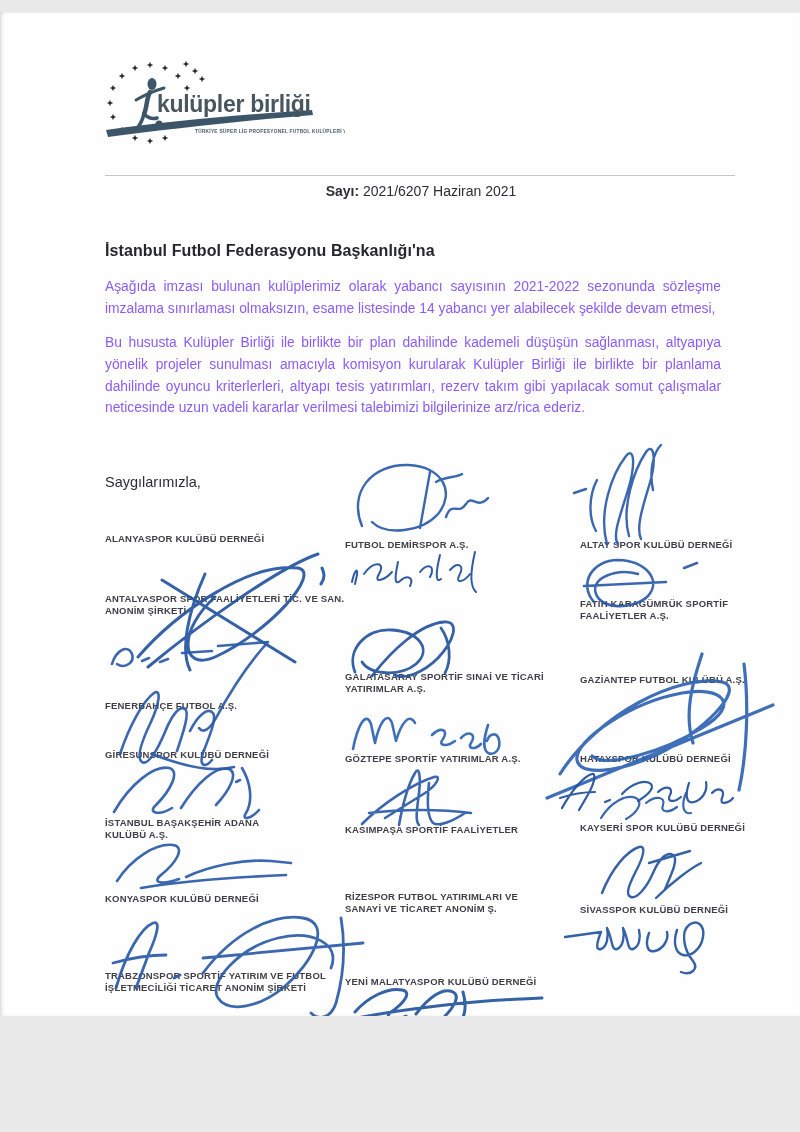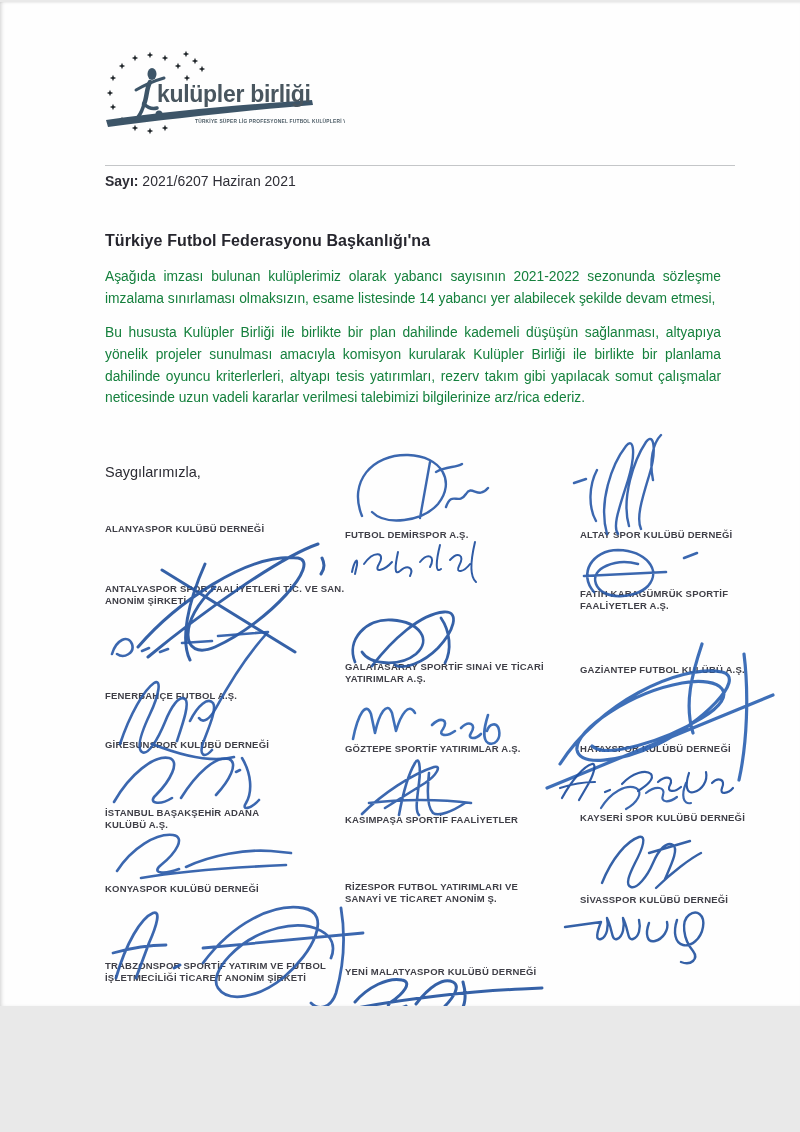--- a/index.html
+++ b/index.html
@@ -1,28 +1,28 @@
 <!DOCTYPE html>
 <html><head>
 <meta charset="utf-8">
 <style>
   html,body{margin:0;padding:0;background:#e9e9e9;}
   .page{
-    position:relative;width:800px;height:1004px;margin:2px auto;background:#fefefe;
+    position:relative;width:800px;height:1004px;margin:12px auto;background:#fefefe;
     font-family:"Liberation Sans",sans-serif;color:#31313a;overflow:hidden;
     box-shadow:inset 3px 0 4px -2px rgba(0,0,0,.18), inset 0 2px 3px -2px rgba(0,0,0,.10);
   }
   
   .logo{position:absolute;left:100px;top:42px;width:245px;height:100px;}
   
   .rule{position:absolute;left:105px;top:163px;width:630px;height:1px;background:#c4c6c8;}
-  .meta{position:absolute;left:105px;top:171px;width:632px;display:flex;justify-content:flex-start;font-size:14px;color:#2e2e36;}
+  .meta{position:absolute;left:105px;top:171px;width:632px;display:flex;justify-content:center;font-size:14px;color:#2e2e36;}
   .meta b{font-weight:700;}
   .title{position:absolute;left:105px;top:230px;font-size:16px;font-weight:700;color:#26262e;letter-spacing:.1px;}
-  .bodytext{position:absolute;left:105px;top:264px;width:616px;font-size:13.8px;line-height:1.57;text-align:justify;color:#15803d;}
+  .bodytext{position:absolute;left:105px;top:264px;width:616px;font-size:13.8px;line-height:1.57;text-align:justify;color:#8b5cf6;}
   .bodytext p{margin:0 0 13px 0;}
   .closing{position:absolute;left:105px;top:462px;font-size:14.5px;color:#2c2c34;}
   
   .sig{
     position:absolute;font-size:9.5px;font-weight:700;color:#3f3f47;width:240px;
     line-height:1.3;letter-spacing:.2px;white-space:pre-line;
   }
   .sig.w255{width:255px;}
   .sig.col3{width:195px;}
   
@@ -84,21 +84,21 @@
     <text x="57" y="58" font-size="23" font-weight="700" fill="#49565f" letter-spacing="-0.3">kulüpler birliği</text>
     <text x="95" y="79" font-size="4.8" font-weight="700" fill="#4a5a64" letter-spacing="0.25">TÜRKİYE SÜPER LİG PROFESYONEL FUTBOL KULÜPLERİ VAKFI</text>
   </svg>
 
   <div class="rule"></div>
   <div class="meta">
     <span><b>Sayı:</b> <span>2021/62</span></span>
     <span>07 Haziran 2021</span>
   </div>
 
-  <div class="title">Türkiye Futbol Federasyonu Başkanlığı'na</div>
+  <div class="title">İstanbul Futbol Federasyonu Başkanlığı'na</div>
   <div class="bodytext">
     <p>Aşağıda imzası bulunan kulüplerimiz olarak yabancı sayısının 2021-2022 sezonunda sözleşme imzalama sınırlaması olmaksızın, esame listesinde 14 yabancı yer alabilecek şekilde devam etmesi,</p>
     <p>Bu hususta Kulüpler Birliği ile birlikte bir plan dahilinde kademeli düşüşün sağlanması, altyapıya yönelik projeler sunulması amacıyla komisyon kurularak Kulüpler Birliği ile birlikte bir planlama dahilinde oyuncu kriterlerleri, altyapı tesis yatırımları, rezerv takım gibi yapılacak somut çalışmalar neticesinde uzun vadeli kararlar verilmesi talebimizi bilgilerinize arz/rica ederiz.</p>
   </div>
   <div class="closing">Saygılarımızla,</div>
 
   <div class="sig" style="left:105px;top:521px">ALANYASPOR KULÜBÜ DERNEĞİ</div>
   <div class="sig" style="left:345px;top:527px">FUTBOL DEMİRSPOR A.Ş.</div>
   <div class="sig col3" style="left:580px;top:527px">ALTAY SPOR KULÜBÜ DERNEĞİ</div>
   <div class="sig w255" style="left:105px;top:581px">ANTALYASPOR SPOR FAALİYETLERİ TİC. VE SAN.

